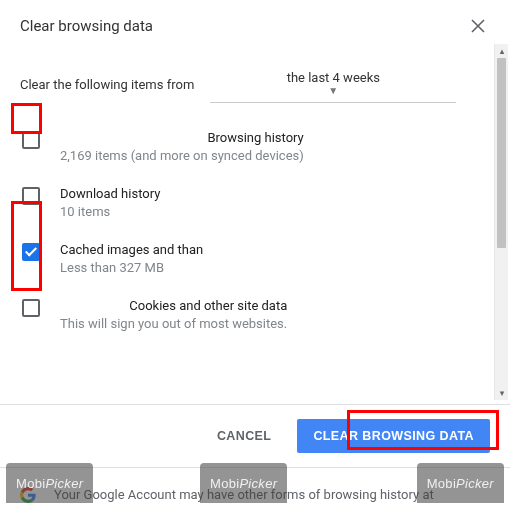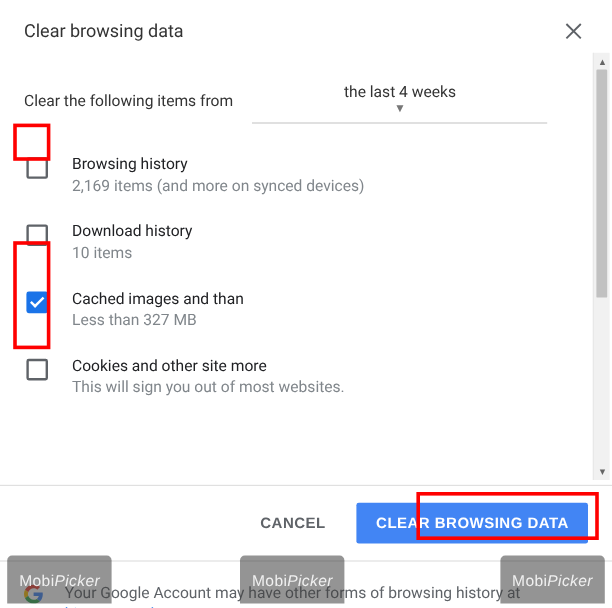--- a/index.html
+++ b/index.html
@@ -137,20 +137,21 @@
     width: 4px;
     height: 9px;
     border: solid white;
     border-width: 0 2px 2px 0;
     transform: rotate(45deg);
   }
   .opt-labels .lbl {
     font-size: 13px;
     color: #202124;
     line-height: 18px;
+    text-align: right;
   }
   .opt-labels .sub {
     font-size: 13px;
     color: #80868b;
     line-height: 18px;
   }
   .divider {
     border: none;
     border-top: 1px solid #e0e0e0;
     margin: 0;
@@ -284,21 +285,21 @@
       <div class="checkbox checked"></div>
       <div class="opt-labels">
         <div class="lbl">Cached images and than</div>
         <div class="sub">Less than 327 MB</div>
       </div>
     </div>
 
     <div class="opt-row">
       <div class="checkbox"></div>
       <div class="opt-labels">
-        <div class="lbl">Cookies and other site more</div>
+        <div class="lbl">Cookies and other site data</div>
         <div class="sub">This will sign you out of most websites.</div>
       </div>
     </div>
 
 
   </div>
 
   <hr class="divider">
 
   <div class="button-row">

